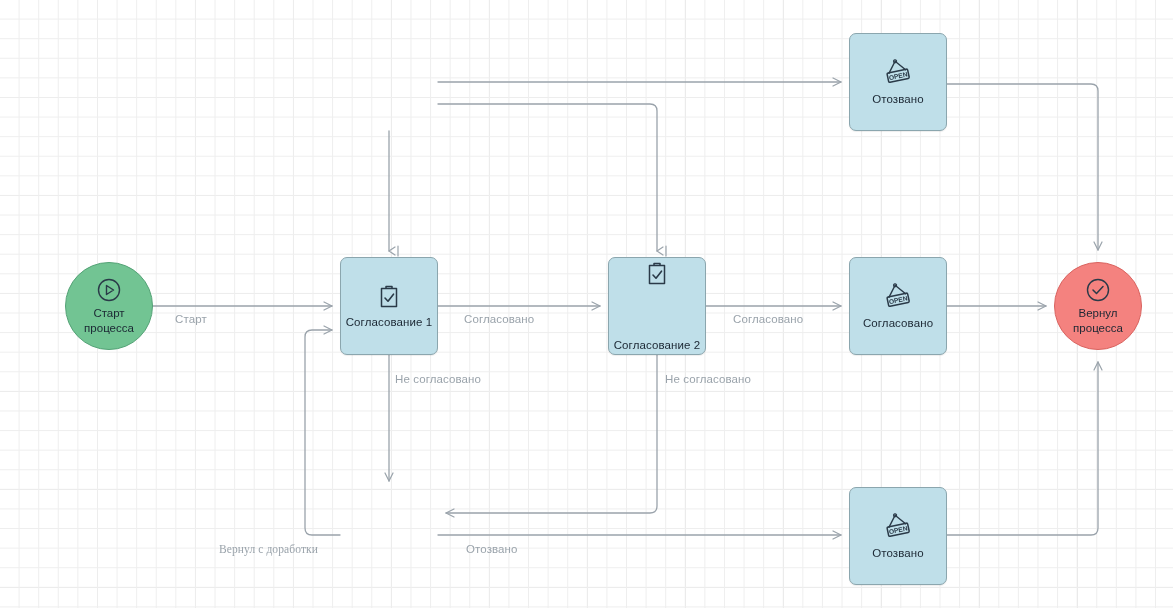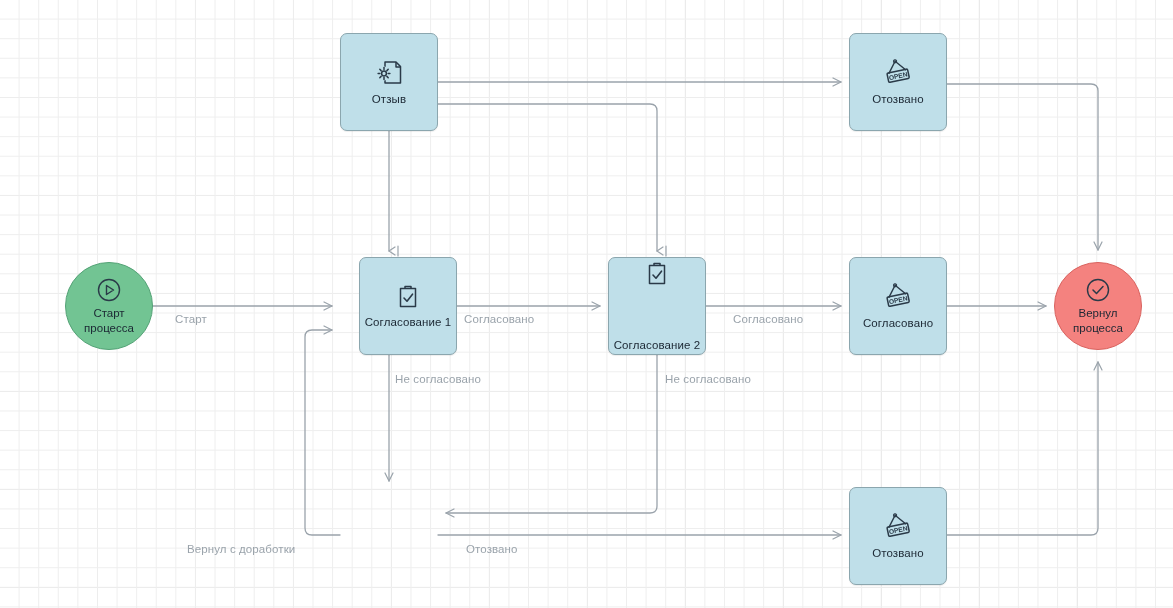--- a/index.html
+++ b/index.html
@@ -142,43 +142,22 @@
         <circle cx="13" cy="13" r="10.5" fill="none" stroke="#2a3a48" stroke-width="1.4"></circle>
         <path d="M 10.5 8.5 L 17.5 13 L 10.5 17.5 Z" fill="none" stroke="#2a3a48" stroke-width="1.4" stroke-linejoin="round"></path>
       </svg>
     </span>
     <div class="label">
       <div>Старт</div>
       <div>процесса</div>
     </div>
   </div>
 
-  <div class="node task" style="left:340px; top:33px;">
-    <span class="glyph">
-      <svg width="30" height="30" viewBox="0 0 30 30">
-        <path d="M 11 4 L 22 4 L 26.5 8.5 L 26.5 25 L 11 25 Z" fill="none" stroke="#2a3a48" stroke-width="1.5" stroke-linejoin="round"></path>
-        <path d="M 22 4 L 22 9 L 26.5 9" fill="none" stroke="#2a3a48" stroke-width="1.5" stroke-linejoin="round"></path>
-        <circle cx="10" cy="15.5" r="7" fill="#bfdfe9"></circle>
-        <circle cx="10" cy="15.5" r="2.4" fill="none" stroke="#2a3a48" stroke-width="1.5"></circle>
-        <g stroke="#2a3a48" stroke-width="1.5" stroke-linecap="round">
-          <path d="M 10 9.6 L 10 11.4"></path>
-          <path d="M 10 19.6 L 10 21.4"></path>
-          <path d="M 4.1 15.5 L 5.9 15.5"></path>
-          <path d="M 14.1 15.5 L 15.9 15.5"></path>
-          <path d="M 5.8 11.3 L 7.1 12.6"></path>
-          <path d="M 12.9 18.4 L 14.2 19.7"></path>
-          <path d="M 14.2 11.3 L 12.9 12.6"></path>
-          <path d="M 7.1 18.4 L 5.8 19.7"></path>
-        </g>
-      </svg>
-    </span>
-    <div class="label">Отзыв</div>
-  </div>
-
-  <div class="node task" style="left:359px; top:257px;">
+
+  <div class="node task" style="left:340px; top:257px;">
     <span class="glyph">
       <svg width="28" height="28" viewBox="0 0 28 28">
         <path d="M 6.5 5.5 L 21.5 5.5 L 21.5 23.5 L 6.5 23.5 Z" fill="none" stroke="#2a3a48" stroke-width="1.5" stroke-linejoin="round"></path>
         <path d="M 11 5.5 L 11 3.5 L 17 3.5 L 17 5.5" fill="none" stroke="#2a3a48" stroke-width="1.5" stroke-linejoin="round"></path>
         <path d="M 10 15 L 13 18.2 L 18.5 11.2" fill="none" stroke="#2a3a48" stroke-width="1.6" stroke-linecap="round" stroke-linejoin="round"></path>
       </svg>
     </span>
     <div class="label">Согласование 1</div>
   </div>
 
@@ -252,17 +231,17 @@
   <div class="edge-label" style="left:175px; top:313px;">Старт</div>
 
   <div class="edge-label" style="left:464px; top:313px;">Согласовано</div>
 
   <div class="edge-label" style="left:733px; top:313px;">Согласовано</div>
 
   <div class="edge-label" style="left:395px; top:373px;">Не согласовано</div>
 
   <div class="edge-label" style="left:665px; top:373px;">Не согласовано</div>
 
-  <div class="edge-label" style="left:187px; top:543px;">Вернул с доработки</div>
+  <div class="edge-label" style="left:219px; top:543px;font-family:Liberation Serif, serif;">Вернул с доработки</div>
 
   <div class="edge-label" style="left:466px; top:543px;">Отозвано</div>
 
 </div>
 
 </body></html>

